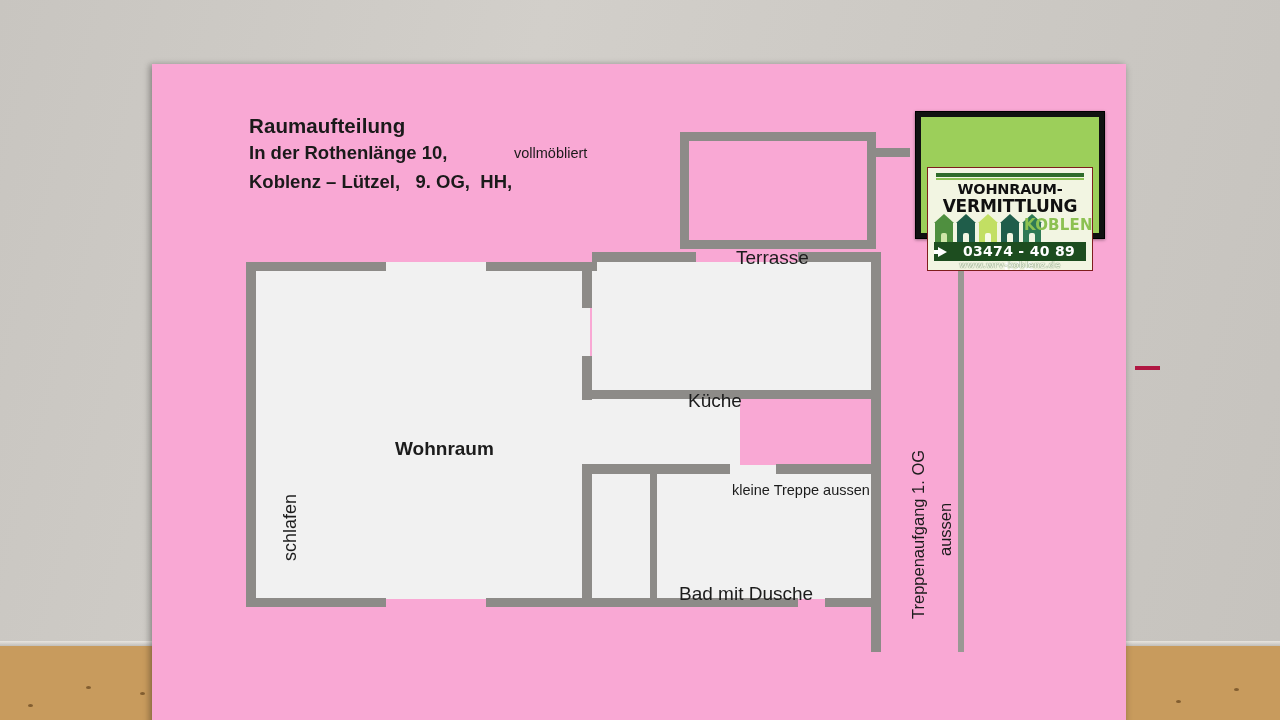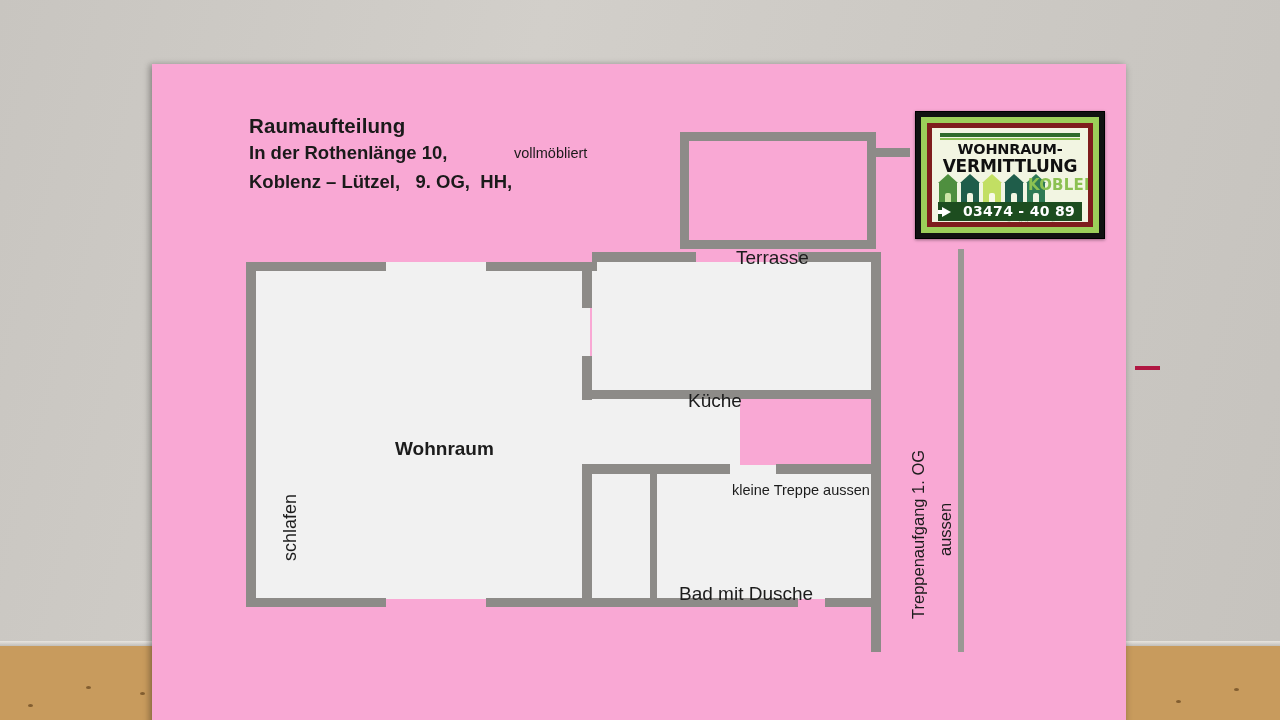--- a/index.html
+++ b/index.html
@@ -63,22 +63,22 @@
     background:#111;border:1px solid #000;
     box-sizing:border-box;padding:5px;
     box-shadow:0 1px 3px rgba(0,0,0,.4);
   }
   #logo-green-frame{
     width:100%;height:100%;box-sizing:border-box;
     background:#9ccf5a;padding:6px;
   }
   #logo-inner{
     width:100%;height:100%;box-sizing:border-box;
-    background:#f2f5e2;border:5px solid #7f1d1d;
-    position:relative;overflow:hidden;
+    background:#f2f5e2;border:1px solid #7f1d1d;
+    position:relative;overflow:hidden;margin-top:44px;
   }
   #logo-topbar{position:absolute;left:8px;top:5px;right:8px;height:4px;background:#2f6b2a;}
   #logo-topbar2{position:absolute;left:8px;top:10px;right:8px;height:2px;background:#8cc152;}
   #logo-word1,#logo-word2{
     position:absolute;left:0;right:0;text-align:center;
     font-family:"DejaVu Sans","Liberation Sans",sans-serif;
     font-weight:bold;color:#101010;letter-spacing:-.2px;
   }
   #logo-word1{top:13px;font-size:14.5px;}
   #logo-word2{top:28px;font-size:17px;}

